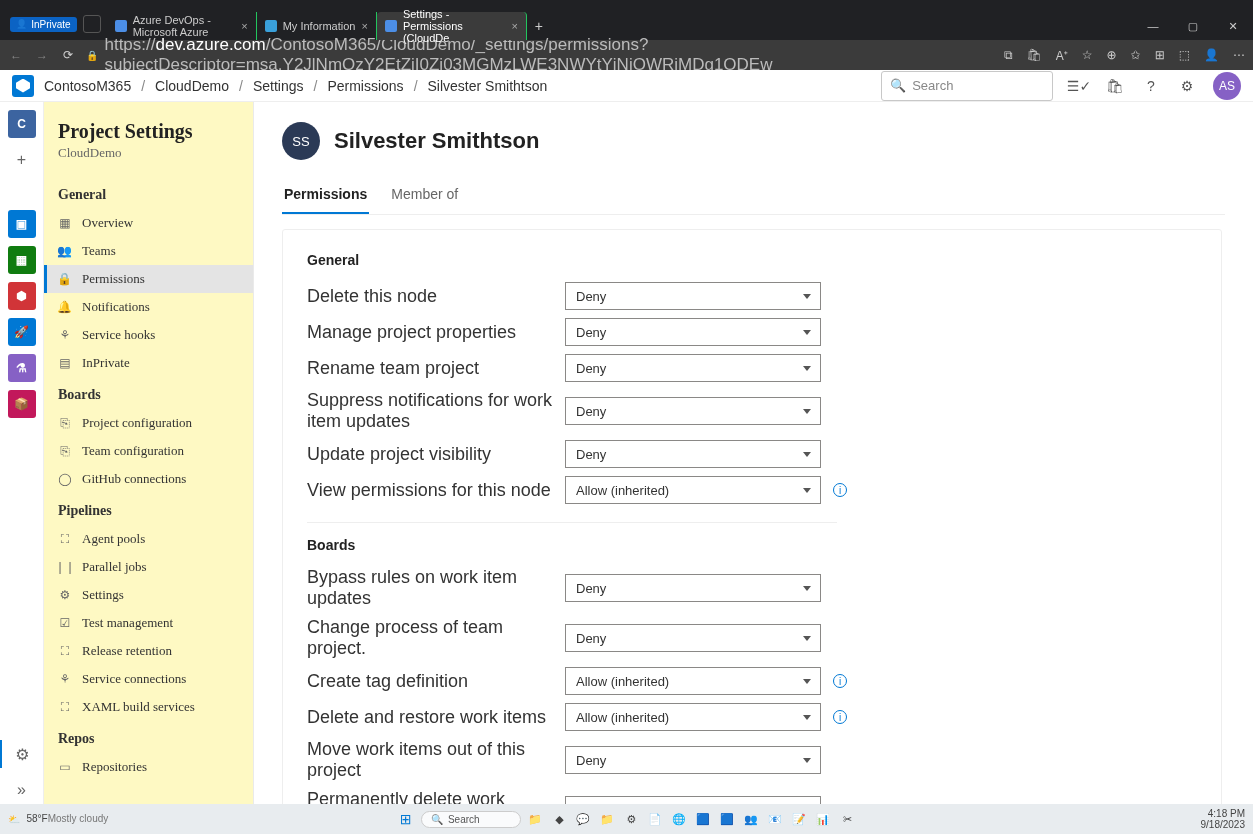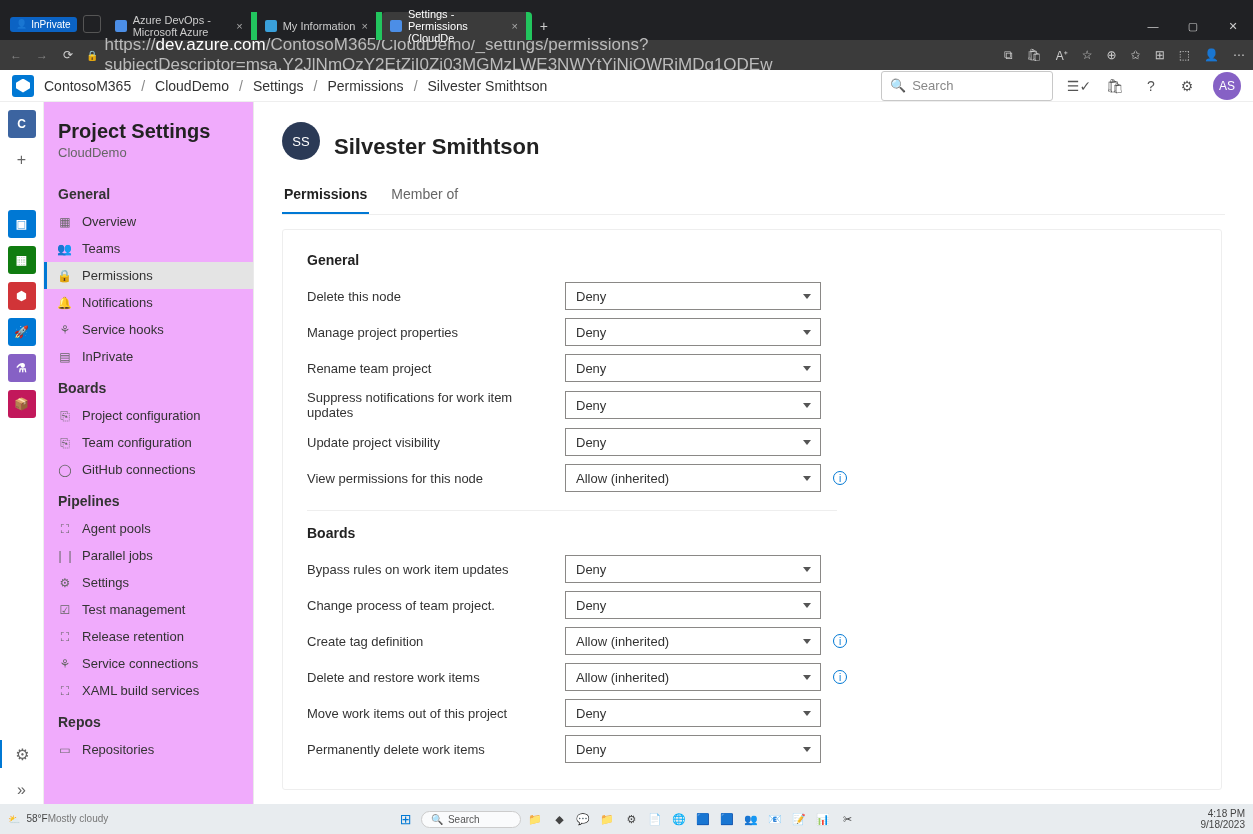--- a/index.html
+++ b/index.html
@@ -4,21 +4,21 @@
 <style>
   * { box-sizing: border-box; margin: 0; padding: 0; }
   html, body { width: 1253px; height: 834px; font-family: "Segoe UI", Arial, sans-serif; overflow: hidden; background: #f3f3f3; }
   
   
   .browser-chrome { background: #202124; height: 40px; display: flex; align-items: flex-end; }
   .tabs-row { display: flex; height: 28px; align-items: center; padding-left: 4px; gap:0; }
   .inprivate-badge { background:#0b63c4; color:#fff; font-size:10px; padding:2px 6px; border-radius:3px; margin:0 6px 4px 6px; display:flex; align-items:center; gap:4px;}
   .inprivate-badge::before{content:"👤"; font-size:9px;}
   .tabstrip-sq{width:18px;height:18px;border:1px solid #555;border-radius:3px;margin-bottom:4px;margin-right:6px;}
-  .btab{height:28px; display:flex; align-items:center; gap:6px; padding:0 8px; font-size:11px; color:#ccc; border-right:6px solid #22c55e; min-width:120px; max-width:150px; position:relative;}
+  .btab{height:28px; display:flex; align-items:center; gap:6px; padding:0 8px; font-size:11px; color:#ccc; border-right:1px solid #22c55e; min-width:120px; max-width:150px; position:relative;}
   .btab.active{background:#3b3b3b; color:#fff; border-top-left-radius:4px;border-top-right-radius:4px;}
   .btab .favicon{width:12px;height:12px;background:#4c8ee6;border-radius:2px;flex:none;}
   .btab .tclose{margin-left:auto;color:#aaa;font-size:11px;}
   .btab-new{color:#ccc; width:24px; text-align:center; font-size:14px;}
   .window-controls{margin-left:auto;display:flex;color:#ccc;}
   .window-controls div{width:40px;height:28px;display:flex;align-items:center;justify-content:center;font-size:11px;}
   
   .addr-row{background:#3b3b3b;height:30px;display:flex;align-items:center;padding:0 8px;gap:10px;color:#ccc;font-size:12px;}
   .addr-row .navbtn{width:16px;text-align:center;color:#888;}
   .addr-row .navbtn.ok{color:#ccc;}
@@ -42,44 +42,44 @@
   .top-icon{width:20px;height:20px;display:flex;align-items:center;justify-content:center;color:#555;font-size:14px;}
   .avatar{width:28px;height:28px;border-radius:50%;background:#8661c5;color:#fff;display:flex;align-items:center;justify-content:center;font-size:12px;}
   
   .body{flex:1;display:flex;overflow:hidden;}
   
   .rail{width:44px;background:#fff;border-right:1px solid #eee;display:flex;flex-direction:column;align-items:center;padding-top:8px;gap:8px;}
   .rail-item{width:28px;height:28px;border-radius:3px;display:flex;align-items:center;justify-content:center;color:#fff;font-size:12px;font-weight:bold;}
   .rail-spacer{flex:1;}
   .rail-plain{width:28px;height:28px;display:flex;align-items:center;justify-content:center;color:#666;}
   
-  .sidebar{width:210px;background:#f0abfc;border-right:1px solid #eaeaea;overflow-y:auto;padding:18px 0 18px 0;position:relative;}
+  .sidebar{width:210px;background:#fef9c3;border-right:1px solid #eaeaea;overflow-y:auto;padding:18px 0 18px 0;position:relative;font-family:Liberation Serif, serif;}
   .sidebar-title{font-size:20px;font-weight:600;color:#222;padding:0 14px;}
   .sidebar-sub{font-size:13px;color:#666;padding:2px 14px 16px 14px;}
   .sb-group{font-size:14px;font-weight:600;color:#333;padding:10px 14px 6px 14px;}
   .sb-item{display:flex;align-items:center;gap:10px;padding:6px 14px;font-size:13px;color:#333;cursor:pointer;}
   .sb-item.active{background:#e4e4e4;position:relative;}
   .sb-item.active::before{content:"";position:absolute;left:0;top:0;bottom:0;width:3px;background:#0078d4;}
   .sb-item .ic{width:14px;height:14px;color:#666;font-size:12px;display:flex;align-items:center;justify-content:center;}
   .sidebar::-webkit-scrollbar{width:6px;}
   .sidebar::-webkit-scrollbar-thumb{background:#ccc;border-radius:3px;}
   
   .content{flex:1;overflow-y:auto;padding:20px 28px;}
-  .user-header{display:flex;align-items:flex-end;gap:14px;margin-bottom:16px;}
+  .user-header{display:flex;align-items:center;gap:14px;margin-bottom:16px;}
   .user-av{width:38px;height:38px;border-radius:50%;background:#2b3a56;color:#fff;display:flex;align-items:center;justify-content:center;font-size:13px;font-weight:500;}
   .user-name{font-size:22px;font-weight:600;color:#222;}
   .sub-tabs{display:flex;gap:20px;border-bottom:1px solid #eee;margin-bottom:0;}
   .sub-tab{padding:10px 2px;font-size:14px;color:#666;cursor:pointer;}
   .sub-tab.active{color:#222;font-weight:600;border-bottom:2px solid #0078d4;}
   
   .panel{background:#fff;border:1px solid #eee;border-radius:3px;margin-top:14px;padding:22px 24px; max-width:940px;}
   .perm-group-title{font-size:14px;font-weight:600;color:#222;margin:8px 0 10px 0;}
   .perm-group-title:first-child{margin-top:0;}
   .perm-row{display:flex;align-items:center;gap:12px;padding:4px 0;}
-  .perm-label{width:246px;font-size:13px;color:#333;}
+  .perm-label{width:246px;font-size:18px;color:#333;}
   .perm-select{width:256px;height:28px;border:1px solid #8a8886;background:#fff;padding:0 26px 0 10px;font-size:13px;color:#333;position:relative;display:flex;align-items:center;cursor:pointer;}
   .perm-select::after{content:"";position:absolute;right:9px;top:11px;border-left:4px solid transparent;border-right:4px solid transparent;border-top:5px solid #555;}
   .info-ic{width:14px;height:14px;border:1.5px solid #0078d4;border-radius:50%;color:#0078d4;font-size:10px;display:flex;align-items:center;justify-content:center;}
   .divider{border:none;border-top:1px solid #eee;margin:14px 0;max-width:530px;}
   
   
   .taskbar{position:absolute;left:0;right:0;bottom:0;height:30px;background:#e8ecef;display:flex;align-items:center;font-size:10px;color:#444;padding:0 8px;gap:6px;}
   .taskbar .weather{display:flex;flex-direction:row;line-height:1;}
   .taskbar .center{position:absolute;left:50%;transform:translateX(-50%);display:flex;align-items:center;gap:6px;}
   .taskbar .searchpill{display:flex;align-items:center;gap:4px;border:1px solid #ccc;border-radius:12px;padding:2px 10px;background:#fafbfc;font-size:10px;color:#555;width:100px;}

